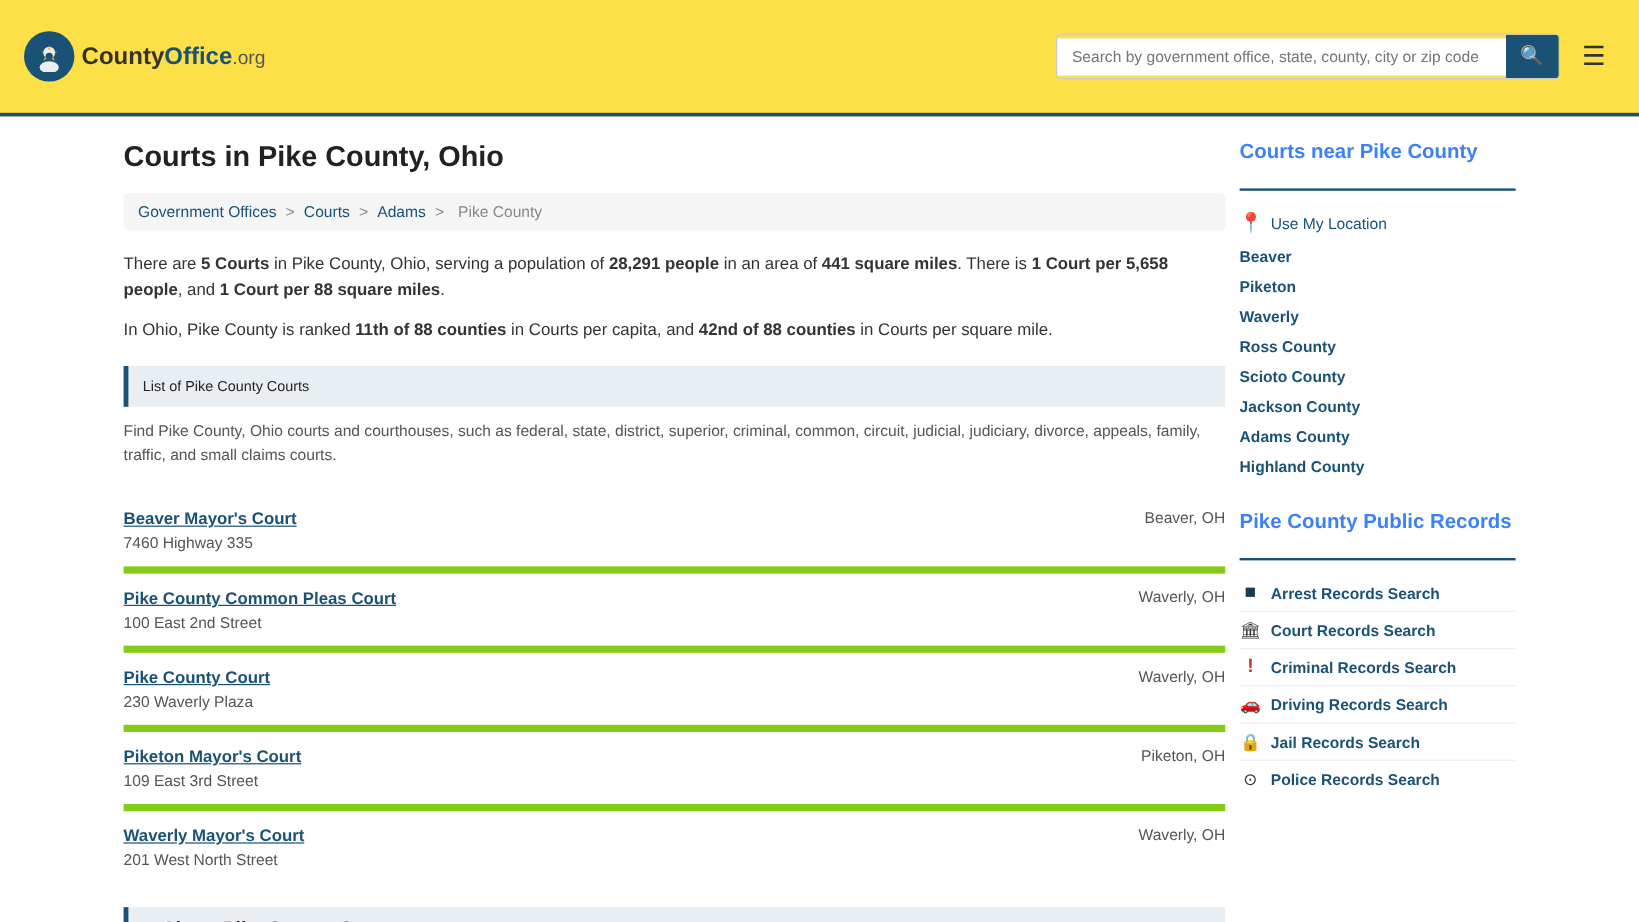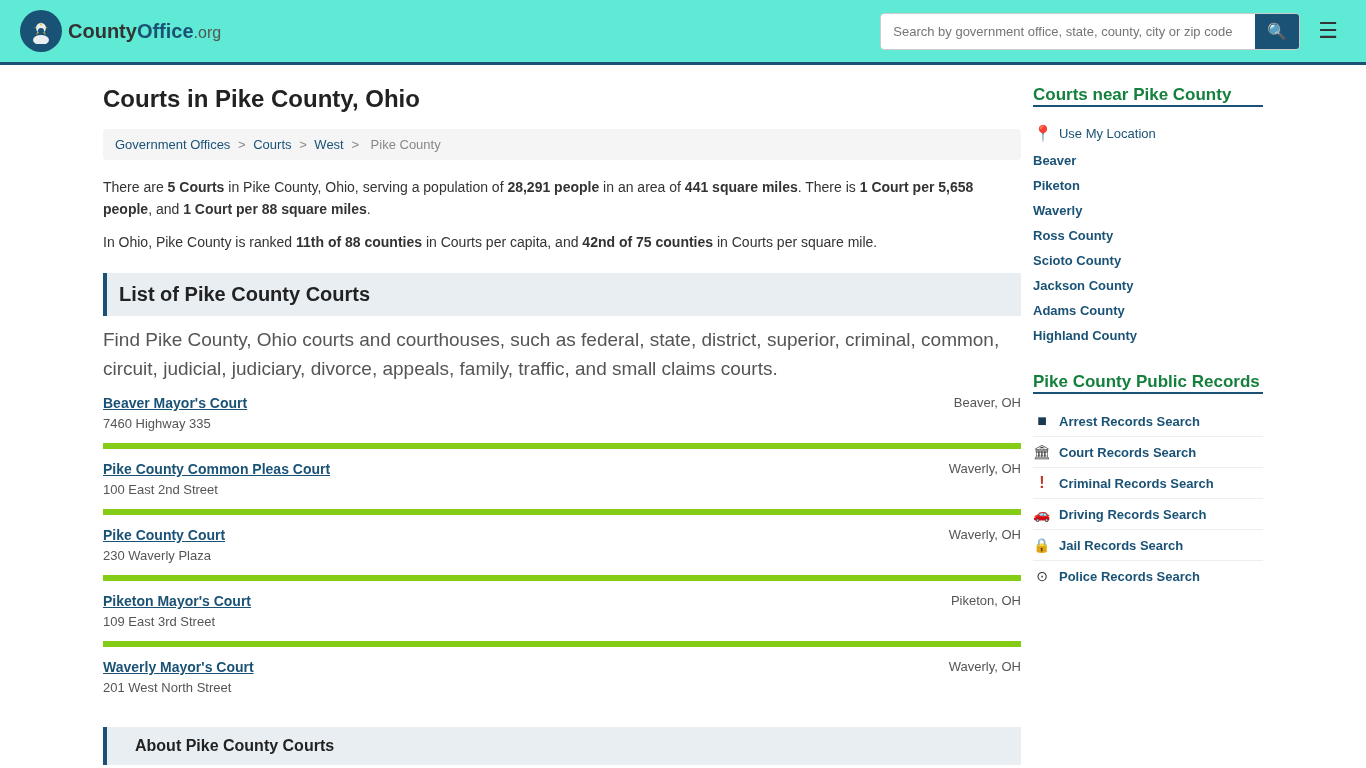--- a/index.html
+++ b/index.html
@@ -1,22 +1,22 @@
 <!DOCTYPE html>
 <html><head>
   <meta charset="utf-8">
   <style>
     * { box-sizing: border-box; margin: 0; padding: 0; }
     body { font-family: Arial, sans-serif; font-size: 14px; color: #333; background: #fff; }
 
     
     .header {
-      background: #5eead4;
+      background: #fde047;
       border-bottom: 3px solid #1a5276;
-      padding: 10px 20px;
+      padding: 26px 20px;
       display: flex;
       align-items: center;
       justify-content: space-between;
     }
     .logo-area {
       display: flex;
       align-items: center;
       gap: 6px;
     }
     .logo-circle {
@@ -38,20 +38,21 @@
     .logo-text span {
       color: #1a5276;
     }
     .header-right {
       display: flex;
       align-items: center;
       gap: 10px;
     }
     .search-bar {
       display: flex;
+      align-items: center;
       border: 1px solid #ccc;
       border-radius: 4px;
       overflow: hidden;
       width: 420px;
     }
     .search-bar input {
       border: none;
       outline: none;
       padding: 8px 12px;
       font-size: 13px;
@@ -117,31 +118,31 @@
       margin-bottom: 10px;
       color: #333;
     }
     .info-text strong {
       font-weight: bold;
     }
 
     .section-header {
       background: #e8eef2;
       padding: 10px 12px;
-      font-size: 20px;
-      font-weight: bold;
+      font-size: 12px;
+      font-weight: normal;
       color: #222;
       margin: 20px 0 10px 0;
       border-left: 4px solid #1a5276;
     }
 
     .section-desc {
-      font-size: 19px;
+      font-size: 13px;
       color: #555;
-      margin-bottom: 0;
+      margin-bottom: 24px;
       line-height: 1.5;
     }
 
     .court-item {
       border-bottom: 6px solid #84cc16;
       padding: 12px 0;
       display: flex;
       justify-content: space-between;
       align-items: flex-start;
     }
@@ -185,23 +186,23 @@
       flex-shrink: 0;
     }
 
     .sidebar-section {
       margin-bottom: 24px;
     }
 
     .sidebar-title {
       font-size: 17px;
       font-weight: bold;
-      color: #15803d;
+      color: #3b82f6;
       border-bottom: 2px solid #1a5276;
-      padding-bottom: 0;
+      padding-bottom: 20px;
       margin-bottom: 12px;
     }
 
     .sidebar-link {
       display: block;
       color: #1a5276;
       text-decoration: none;
       font-size: 13px;
       padding: 5px 0;
       cursor: pointer;
@@ -277,31 +278,31 @@
 <div class="main-container">
 
   <div class="content-area">
     <h1 class="page-title">Courts in Pike County, Ohio</h1>
 
     <div class="breadcrumb">
       <a href="#">Government Offices</a>
       <span> &gt; </span>
       <a href="#">Courts</a>
       <span> &gt; </span>
-      <a href="#">West</a>
+      <a href="#">Adams</a>
       <span> &gt; </span>
       <span>Pike County</span>
     </div>
 
     <p class="info-text">
       There are <strong>5 Courts</strong> in Pike County, Ohio, serving a population of <strong>28,291 people</strong> in an area of <strong>441 square miles</strong>.
       There is <strong>1 Court per 5,658 people</strong>, and <strong>1 Court per 88 square miles</strong>.
     </p>
     <p class="info-text">
-      In Ohio, Pike County is ranked <strong>11th of 88 counties</strong> in Courts per capita, and <strong>42nd of 75 counties</strong> in Courts per square mile.
+      In Ohio, Pike County is ranked <strong>11th of 88 counties</strong> in Courts per capita, and <strong>42nd of 88 counties</strong> in Courts per square mile.
     </p>
 
     <div class="section-header">List of Pike County Courts</div>
 
     <p class="section-desc">Find Pike County, Ohio courts and courthouses, such as federal, state, district, superior, criminal, common, circuit, judicial, judiciary, divorce, appeals, family, traffic, and small claims courts.</p>
 
     <div id="courts-list">
         <div class="court-item">
     <div class="court-item-left">
       <a class="court-name">Beaver Mayor's Court</a>

